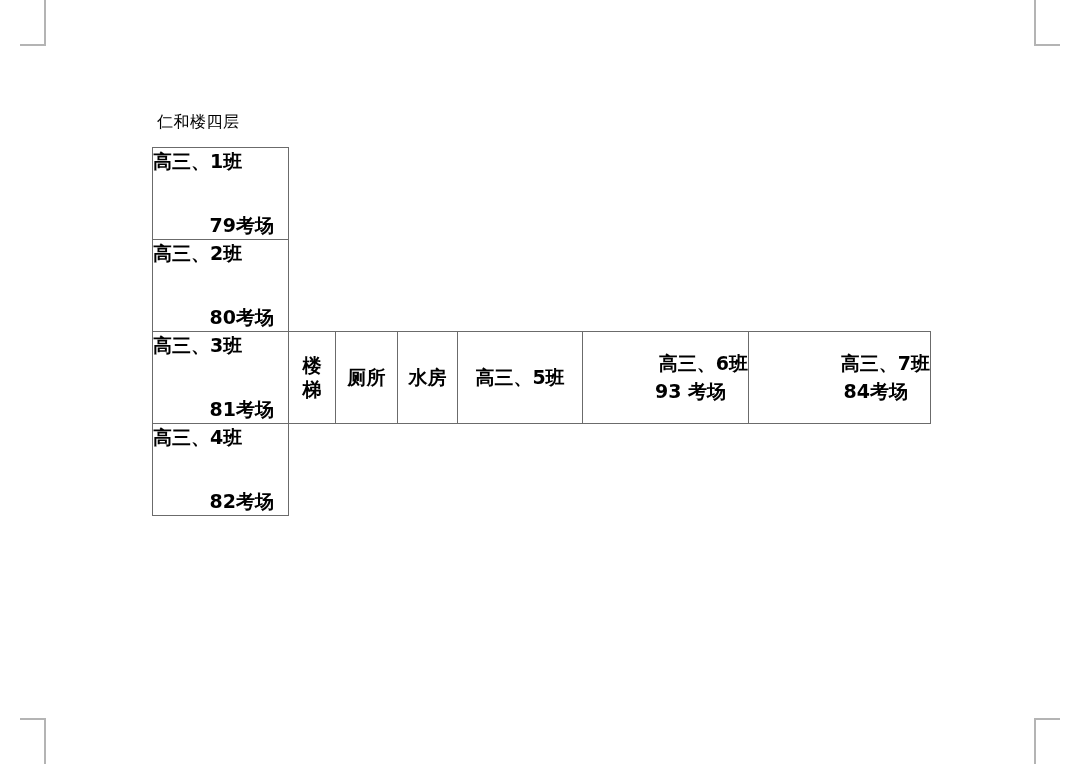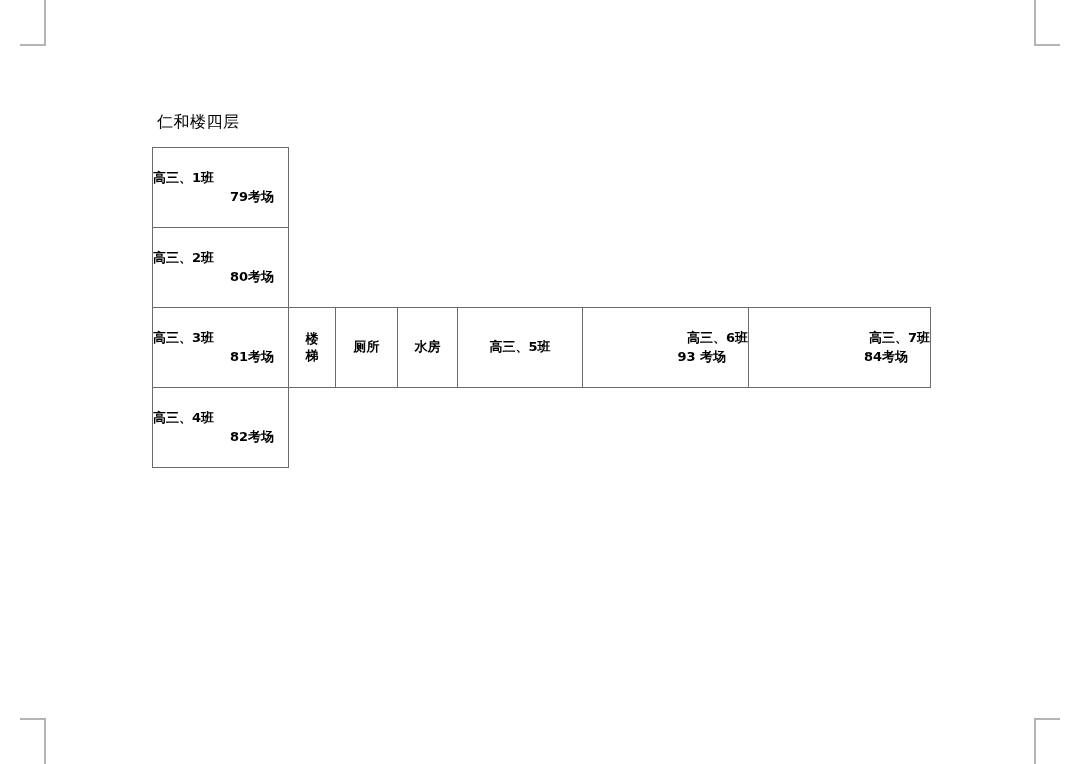--- a/index.html
+++ b/index.html
@@ -68,21 +68,21 @@
     position: absolute;
     left: 152px;
     top: 147px;
     border-collapse: collapse;
     table-layout: fixed;
   }
   .floor-table td {
     border: 1px solid #6b6b6b;
     padding: 0;
     vertical-align: middle;
-    font-size: 13px;
+    font-size: 19px;
     font-weight: bold;
     line-height: 1.45;
   }
 
   
   .col-class   { width: 136px; }
   .col-stair   { width: 47px;  }
   .col-wc      { width: 62px;  }
   .col-water   { width: 60px;  }
   .col-c5      { width: 125px; }
@@ -99,20 +99,21 @@
   .line-1 {
     display: block;
     text-align: left;
     white-space: nowrap;
   }
   .line-2 {
     display: block;
     text-align: right;
     padding-right: 14px;
     white-space: nowrap;
+    margin-top: 36px;
   }
 
   .cell-center-1 {
     display: block;
     text-align: right;
     white-space: nowrap;
   }
   .cell-center-2 {
     display: block;
     text-align: right;

